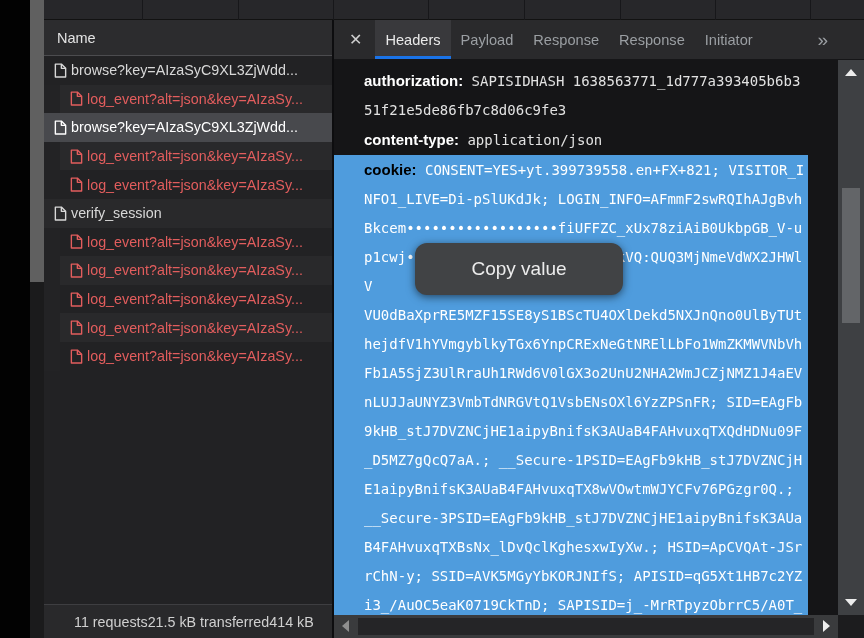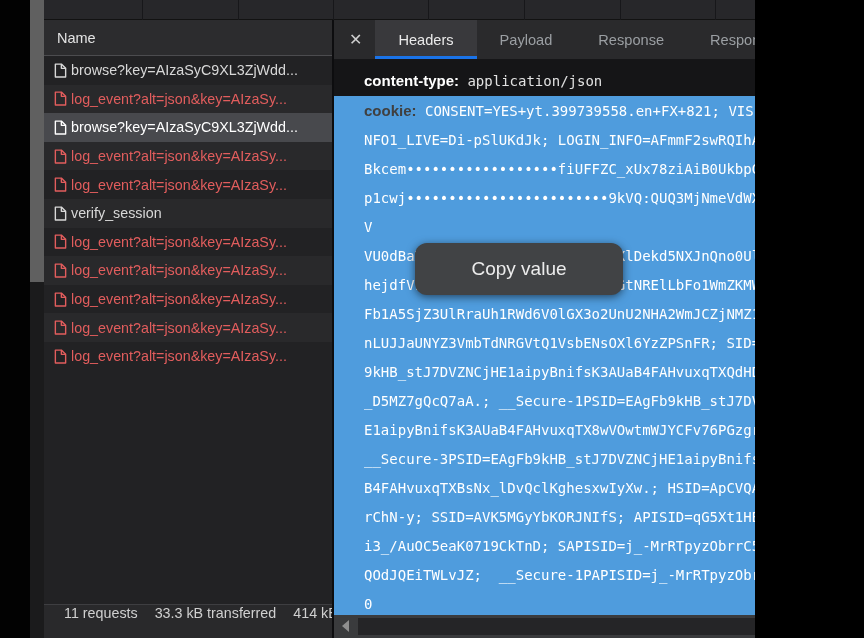--- a/index.html
+++ b/index.html
@@ -1,18 +1,18 @@
 <!DOCTYPE html>
 <html><head>
 <meta charset="utf-8">
 <style>
   * { margin:0; padding:0; box-sizing:border-box; }
   html,body { background:#000; }
   #root {
-    position:relative; width:755px; height:638px; overflow:hidden;
+    position:relative; width:864px; height:638px; overflow:hidden;
     background:#161618; font-family:"Liberation Sans", sans-serif;
     -webkit-font-smoothing:antialiased;
   }
   
   .page-edge { position:absolute; left:0; top:0; width:30px; height:638px; background:#020202; }
   .page-scrollbar { position:absolute; left:30px; top:0; width:14px; height:638px; background:#1b1b1c; }
   .page-scroll-thumb { position:absolute; left:0; top:0; width:14px; height:282px; background:#606060; }
 
   
   .top-strip { position:absolute; left:44px; top:0; width:820px; height:20px; background:#27272a; border-bottom:1px solid #121212; }
@@ -28,60 +28,60 @@
     display:flex; align-items:center; padding-left:13px;
     color:#e3e3e3; font-size:14.5px;
   }
   .req-row {
     height:28.6px; flex:0 0 28.6px; display:flex; align-items:center;
     padding-left:10px; gap:4px; font-size:14.3px; color:#d8d8d8;
     white-space:nowrap; overflow:hidden; cursor:default;
   }
   .req-row:nth-child(odd) { background:#222224; }
   .req-row:nth-child(even) { background:#29292b; }
-  .req-row.error { color:#e25d5d; }
+  .req-row.error { color:#e25d5d;margin-left:16px; }
   .req-row.selected { background:#48494d; color:#ffffff; }
   .doc-icon { flex:0 0 auto; display:flex; }
   .req-label { overflow:hidden; text-overflow:clip; }
   .list-filler { flex:1 1 auto; background:#222224; }
   .status-bar {
     height:34px; flex:0 0 34px; background:#29292b; border-top:1px solid #3e3e41;
-    display:flex; gap:17px; padding-left:20px;
+    display:flex; align-items:center; padding-left:30px;
     color:#d0d0d0; font-size:14.3px; white-space:nowrap; overflow:hidden;
   }
 
   
   .details-pane { flex:1 1 auto; position:relative; background:#151517; }
   .tab-bar {
     position:absolute; left:0; top:0; right:0; height:40px; background:#2a2a2c;
     display:flex; align-items:stretch; border-bottom:1px solid #161618;
   }
   .close-btn { align-self:center; margin:0 13px 0 15px; color:#cfcfcf; font-size:16px; cursor:pointer; }
   .tab {
-    display:flex; align-items:center; padding:0 23px; font-size:14.6px; color:#9b9fa3;
+    display:flex; align-items:center; padding:0 10px; font-size:14.6px; color:#9b9fa3;
     border-bottom:3px solid transparent; padding-top:3px; cursor:pointer;
   }
   .tab.active { background:#39393c; color:#eaeaea; border-bottom-color:#1a73e8; }
   .tab-spacer { flex:1 1 auto; }
   .more-btn { align-self:center; margin-right:36px; color:#9b9fa3; font-size:19px; cursor:pointer; }
 
   .headers-content {
     position:absolute; left:0; top:40px; right:26px; bottom:23px;
     background:#151517; overflow:hidden; display:flex; flex-direction:column;
     padding:6px 0 0 30px;
     font-family:"DejaVu Sans Mono", monospace; font-size:14px; line-height:29px; color:#e2e2e2;
   }
   .header-entry { width:100%; }
   .hname { font-family:"Liberation Sans", sans-serif; font-weight:bold; font-size:15px; color:#ffffff; }
   .hval { white-space:pre-wrap; word-break:break-all; }
   .header-entry.selected {
     background:#4f9cdd; color:#ffffff; flex:1 1 auto;
     margin-left:-30px; padding-left:30px;
   }
-  .header-entry.selected .hname { color:#404040; }
+  .header-entry.selected .hname { color:#000000; }
 
   
   .v-scrollbar { position:absolute; right:0; top:40px; bottom:23px; width:26px; background:#3e4043; }
   .v-thumb { position:absolute; left:4px; right:4px; top:128px; height:135px; background:#636568; }
   .arrow { position:absolute; width:0; height:0; }
   .arrow-up { left:7px; top:9px; border-left:6px solid transparent; border-right:6px solid transparent; border-bottom:7px solid #ececec; }
   .arrow-down { left:7px; bottom:9px; border-left:6px solid transparent; border-right:6px solid transparent; border-top:7px solid #ececec; }
 
   
   .h-scrollbar { position:absolute; left:0; right:26px; bottom:0; height:23px; background:#3a3b3d; }
@@ -232,36 +232,38 @@
         <path d="M1.2 1 h5.6 l4 4 v8 h-9.6 z" fill="none" stroke="currentColor" stroke-width="1.3" stroke-linejoin="round"></path>
         <path d="M6.8 1 v4 h4" fill="none" stroke="currentColor" stroke-width="1.3" stroke-linejoin="round"></path>
       </svg>
     </span>
     <span class="req-label">log_event?alt=json&amp;key=AIzaSy...</span>
   </div>
 </div>
       <div class="list-filler"></div>
       <div class="status-bar">
         <span>11 requests</span>
-        <span>33.3 kB transferred</span>
+        <span>21.5 kB transferred</span>
         <span>414 kB</span>
       </div>
     </div>
 
     <div class="pane-divider"></div>
 
     <div class="details-pane">
       <div class="tab-bar">
         <span class="close-btn">✕</span>
         <span id="tabs-mount" style="display: contents;"><span class="tab active">Headers</span><span class="tab">Payload</span><span class="tab">Response</span><span class="tab">Response</span><span class="tab">Initiator</span></span>
         <span class="tab-spacer"></span>
         <span class="more-btn">»</span>
       </div>
 
       <div class="headers-content" id="headers-mount">
+  <div class="header-entry"><span class="hname">authorization:</span> <span class="hval">SAPISIDHASH 1638563771_1d777a393405b6b3
+51f21e5de86fb7c8d06c9fe3</span></div>
 
 
   <div class="header-entry"><span class="hname">content-type:</span> <span class="hval">application/json</span></div>
 
   <div class="header-entry selected"><span class="hname">cookie:</span> <span class="hval">CONSENT=YES+yt.399739558.en+FX+821; VISITOR_I
 NFO1_LIVE=Di-pSlUKdJk; LOGIN_INFO=AFmmF2swRQIhAJgBvh
 Bkcem••••••••••••••••••fiUFFZC_xUx78ziAiB0UkbpGB_V-u
 p1cwj••••••••••••••••••••••••9kVQ:QUQ3MjNmeVdWX2JHWlV
 VU0dBaXprRE5MZF15SE8yS1BScTU4OXlDekd5NXJnQno0UlByTUt
 hejdfV1hYVmgyblkyTGx6YnpCRExNeGtNRElLbFo1WmZKMWVNbVh

